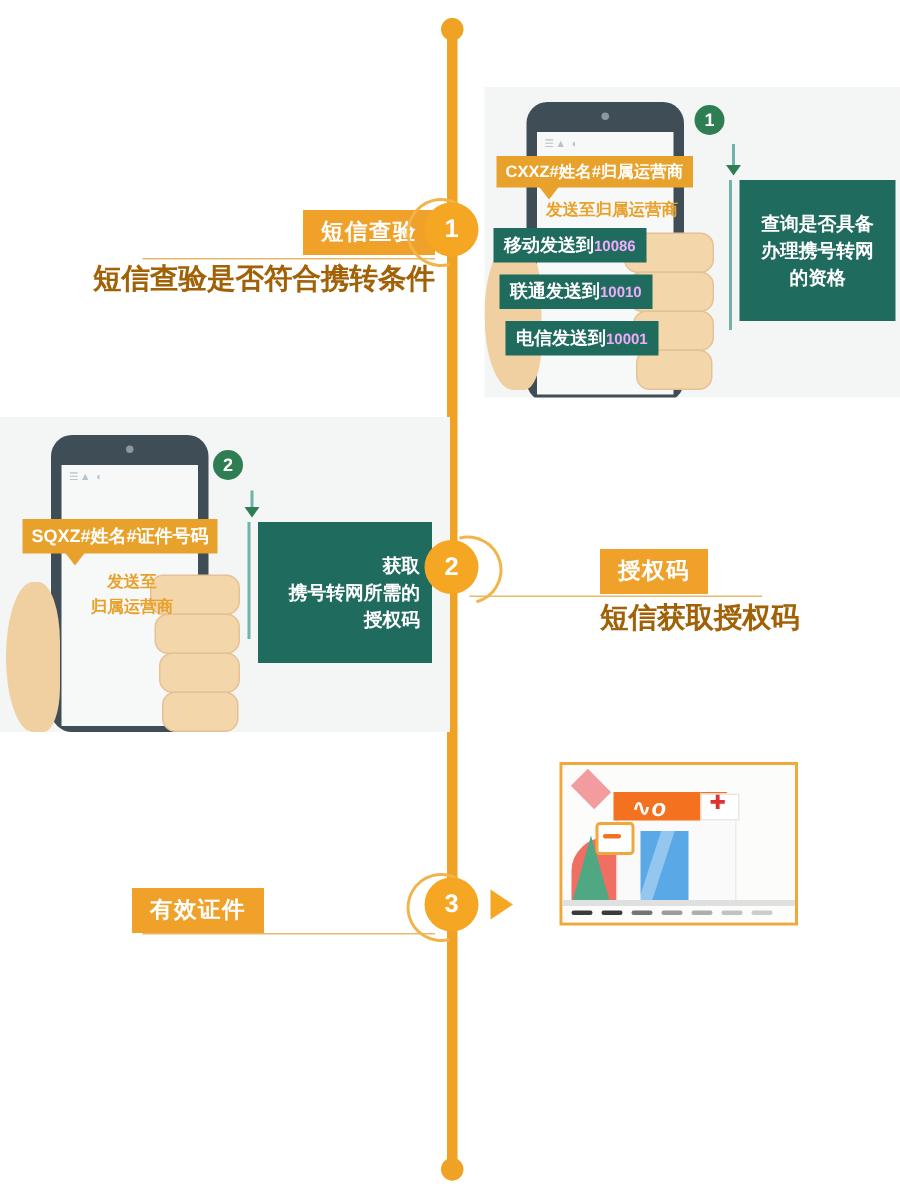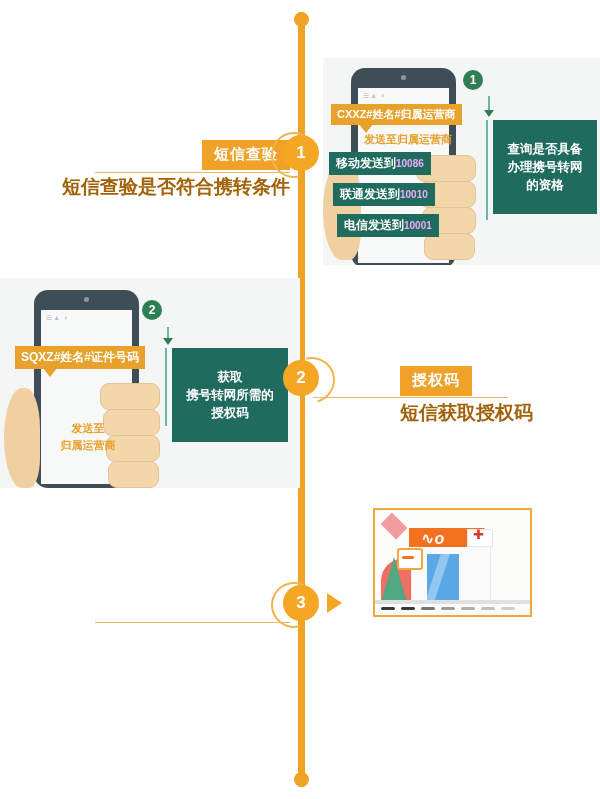--- a/index.html
+++ b/index.html
@@ -176,20 +176,21 @@
     <span class="step-tag">短信查验</span>
     <div class="step-desc">短信查验是否符合携转条件</div>
   </div>
 
   <div class="step-label align-left" style="left:400px;top:366px;width:190px;">
     <span class="step-tag">授权码</span>
     <div class="step-desc">短信获取授权码</div>
   </div>
 
   <div class="step-label align-left" style="left:88px;top:592px;width:210px;">
+    <span class="step-tag">有效证件</span>
   </div>
 
   <div class="panel" style="left:323px;top:58px;width:277px;height:207px;">
 
     <div class="phone" style="left:28px;top:10px;width:105px;height:200px;"></div>
     <div class="phone-screen" style="left:35px;top:30px;width:91px;height:175px;"></div>
     <div class="phone-cam" style="left:78px;top:17px;"></div>
     <div class="sig" style="left:40px;top:34px;">☰▲ ◐</div>
 
     <div class="hand-thumb" style="left:0px;top:102px;width:38px;height:100px;border-radius:50% 40% 30% 50%;"></div>
@@ -228,28 +229,28 @@
     <div class="phone-cam" style="left:84px;top:19px;"></div>
     <div class="sig" style="left:46px;top:36px;">☰▲ ◐</div>
 
     <div class="hand-thumb" style="left:4px;top:110px;width:36px;height:100px;border-radius:50% 40% 30% 50%;"></div>
     <div class="finger" style="left:100px;top:105px;width:58px;height:25px;"></div>
     <div class="finger" style="left:103px;top:131px;width:55px;height:25px;"></div>
     <div class="finger" style="left:106px;top:157px;width:52px;height:25px;"></div>
     <div class="finger" style="left:108px;top:183px;width:49px;height:25px;"></div>
 
     <div class="bubble-orange" style="left:4px;top:68px;font-size:12px;margin-left:11px;">SQXZ#姓名#证件号码</div>
-    <div class="txt-orange" style="left:34px;top:102px;width:108px;white-space:pre-line;line-height:17px;margin-top:40px;">发送至
+    <div class="txt-orange" style="left:34px;top:102px;width:108px;white-space:pre-line;line-height:17px;">发送至
 归属运营商</div>
 
     <div class="green-badge" style="left:142px;top:22px;">2</div>
     <div class="vline" style="left:167px;top:49px;height:14px;"></div>
     <div class="vtri" style="left:163px;top:60px;"></div>
     <div class="vline" style="left:165px;top:70px;height:78px;"></div>
-    <div class="dark-box" style="left:172px;top:70px;width:100px;">获取
+    <div class="dark-box" style="left:172px;top:70px;width:100px;text-align:right;">获取
 携号转网所需的
 授权码</div>
   </div>
 
   <div class="store-frame" style="left:373px;top:508px;width:155px;height:105px;">
     <div class="store-sky"></div>
 
     <div class="store-kite" style="left:8px;top:8px;width:22px;height:16px;"></div>
     <div class="store-hill" style="left:6px;top:48px;width:48px;height:45px;"></div>
     <div class="store-tree" style="left:6px;top:47px;"></div>

